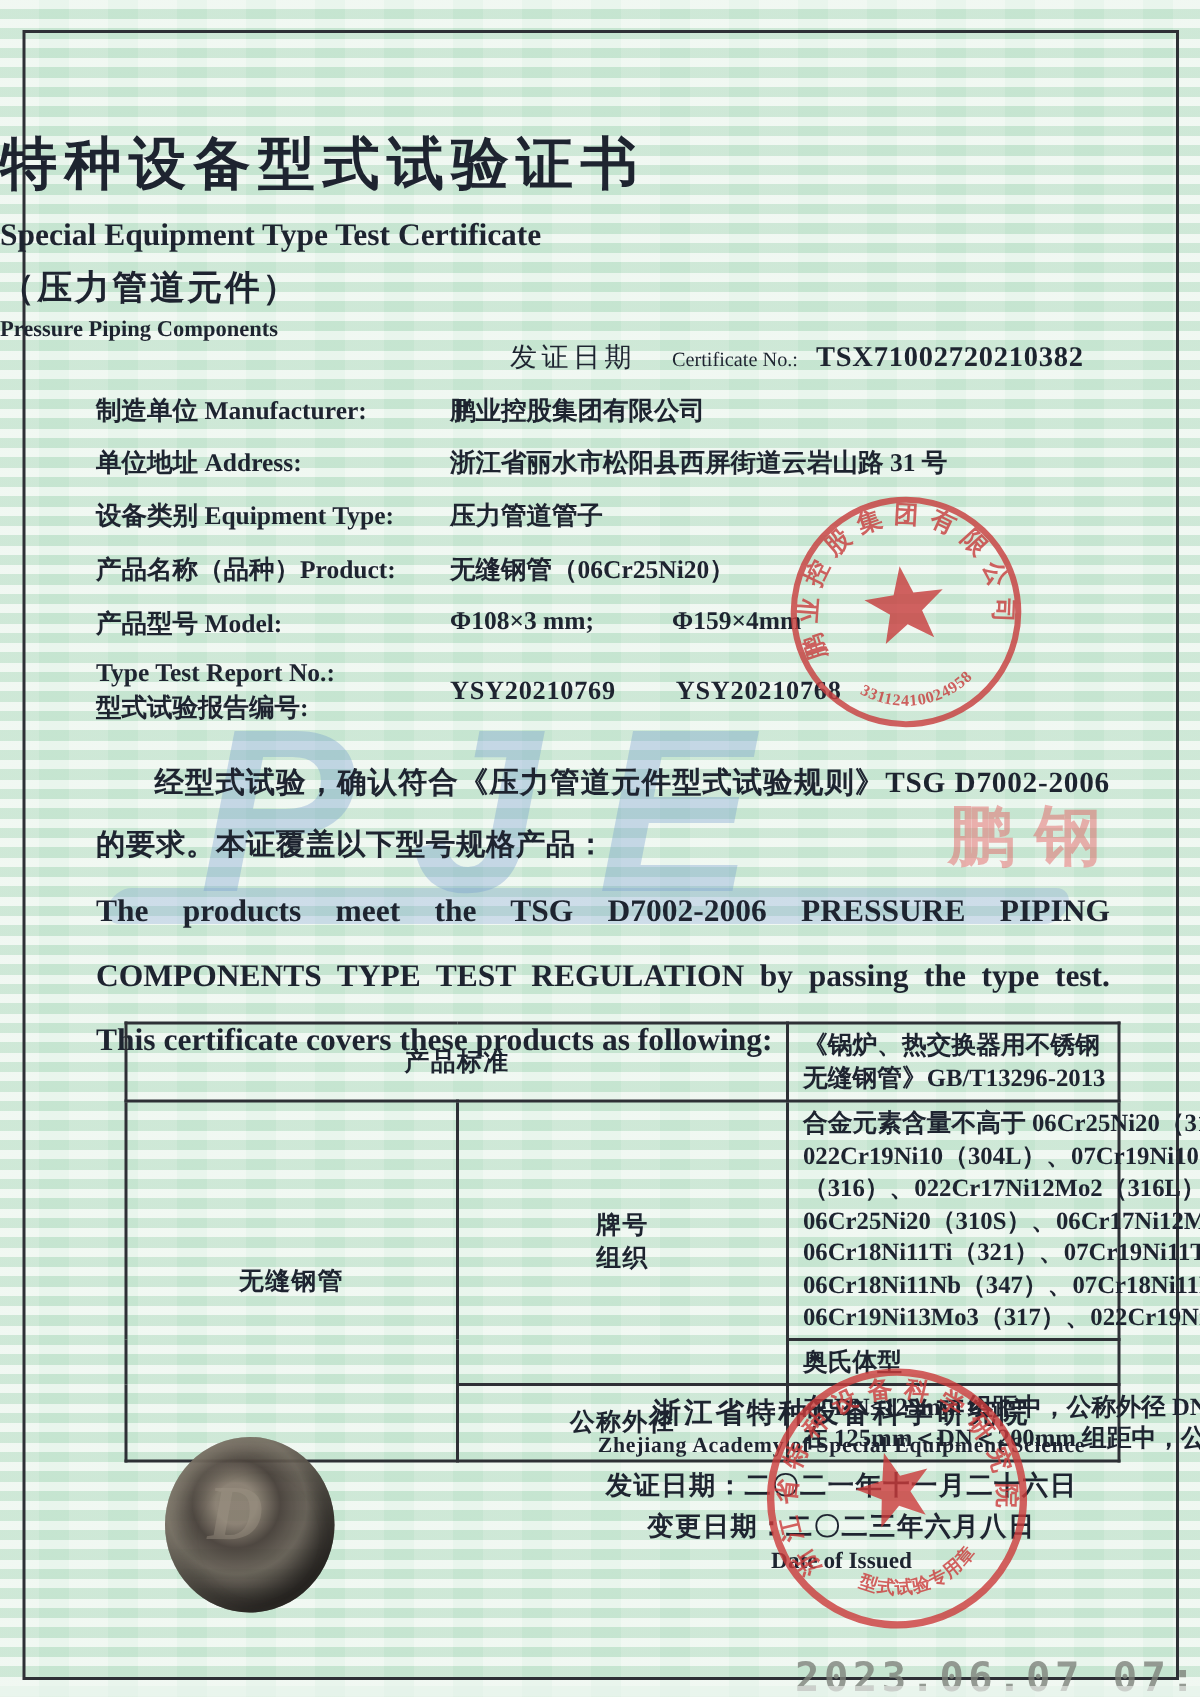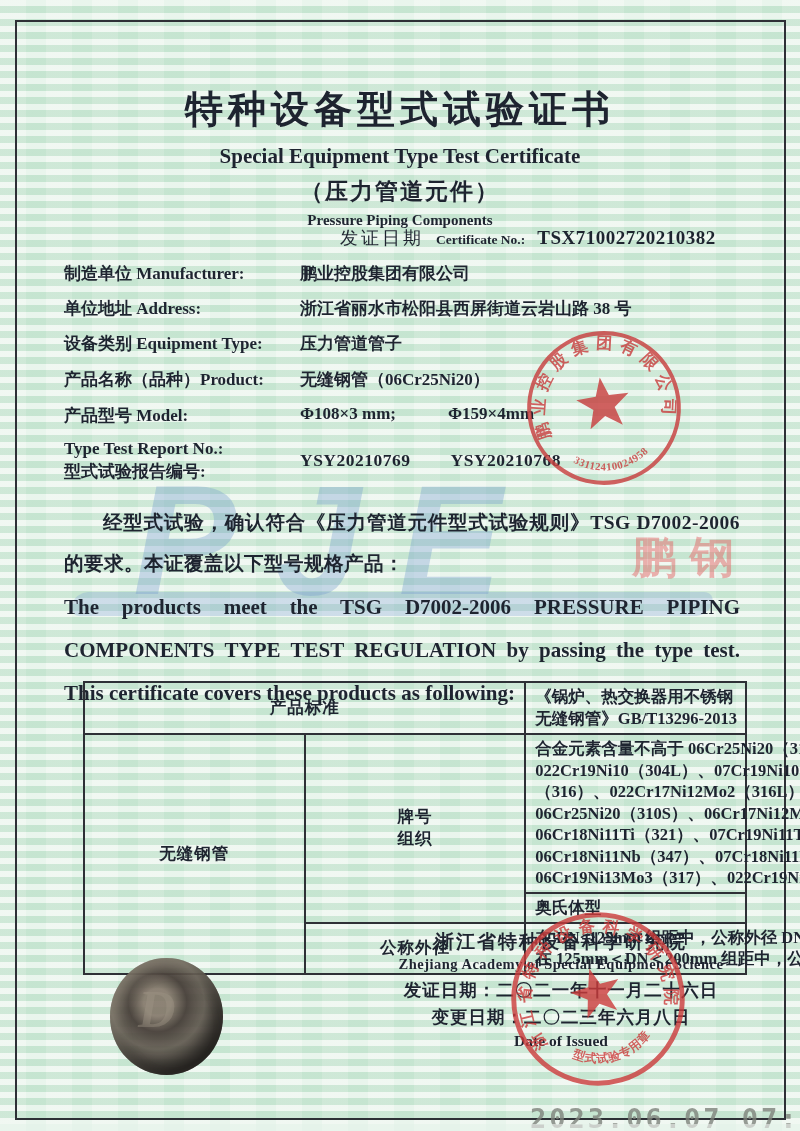--- a/index.html
+++ b/index.html
@@ -31,29 +31,29 @@
     position:absolute; left:72px; top:592px; width:640px; height:24px;
     background:rgba(125,160,212,.30); border-radius:14px; transform:skewX(-18deg);
   }
   .wm-cn {
     position:absolute; left:632px; top:528px;
     font-weight:bold; font-size:44px; letter-spacing:14px;
     color:rgba(226,96,96,.48); white-space:nowrap;
   }
 
   
-  .title-block { position:absolute; left:0; top:84px; width:800px; text-align:center; }
+  .title-block { position:absolute; left:0; top:84px; width:800px; text-align:left; }
   .t-cn { font-size:38px; font-weight:bold; letter-spacing:5px; }
   .t-en { font-size:21px; font-weight:bold; margin-top:9px; }
   .s-cn { font-size:23px; font-weight:bold; letter-spacing:2px; margin-top:7px; }
   .s-en { font-size:15px; font-weight:bold; margin-top:5px; }
 
   .cert-line { position:absolute; left:340px; top:226px; white-space:nowrap; }
   .cert-line .cl-cn { font-size:18px; letter-spacing:3px; }
-  .cert-line .cl-en { font-size:13.5px; font-weight:bold; margin-left:8px; }
+  .cert-line .cl-en { font-size:13.5px; font-weight:normal; margin-left:20px; }
   .cert-line .cl-no { font-size:19px; font-weight:bold; margin-left:8px; letter-spacing:.5px; }
 
   
   .field-row { position:absolute; left:64px; width:700px; display:flex; }
   .f-label { width:236px; font-size:17px; font-weight:bold; flex:none; }
   .f-value { font-size:17px; font-weight:bold; }
   .f-value .gap { display:inline-block; width:52px; }
   .report-labels { width:236px; flex:none; font-size:17px; font-weight:bold; line-height:23px; }
   .report-values { font-size:17.5px; font-weight:bold; align-self:center; letter-spacing:.5px; }
   .report-values .gap { display:inline-block; width:40px; }
@@ -127,21 +127,21 @@
   <span class="cl-en">Certificate No.:</span>
   <span class="cl-no">TSX71002720210382</span>
 </div>
 
 <div class="field-row" style="top:262px;">
   <div class="f-label">制造单位 Manufacturer:</div>
   <div class="f-value">鹏业控股集团有限公司</div>
 </div>
 <div class="field-row" style="top:297px;">
   <div class="f-label">单位地址 Address:</div>
-  <div class="f-value">浙江省丽水市松阳县西屏街道云岩山路 38 号</div>
+  <div class="f-value">浙江省丽水市松阳县西屏街道云岩山路 31 号</div>
 </div>
 <div class="field-row" style="top:332px;">
   <div class="f-label">设备类别 Equipment Type:</div>
   <div class="f-value">压力管道管子</div>
 </div>
 <div class="field-row" style="top:368px;">
   <div class="f-label">产品名称（品种）Product:</div>
   <div class="f-value">无缝钢管（06Cr25Ni20）</div>
 </div>
 <div class="field-row" style="top:404px;">

